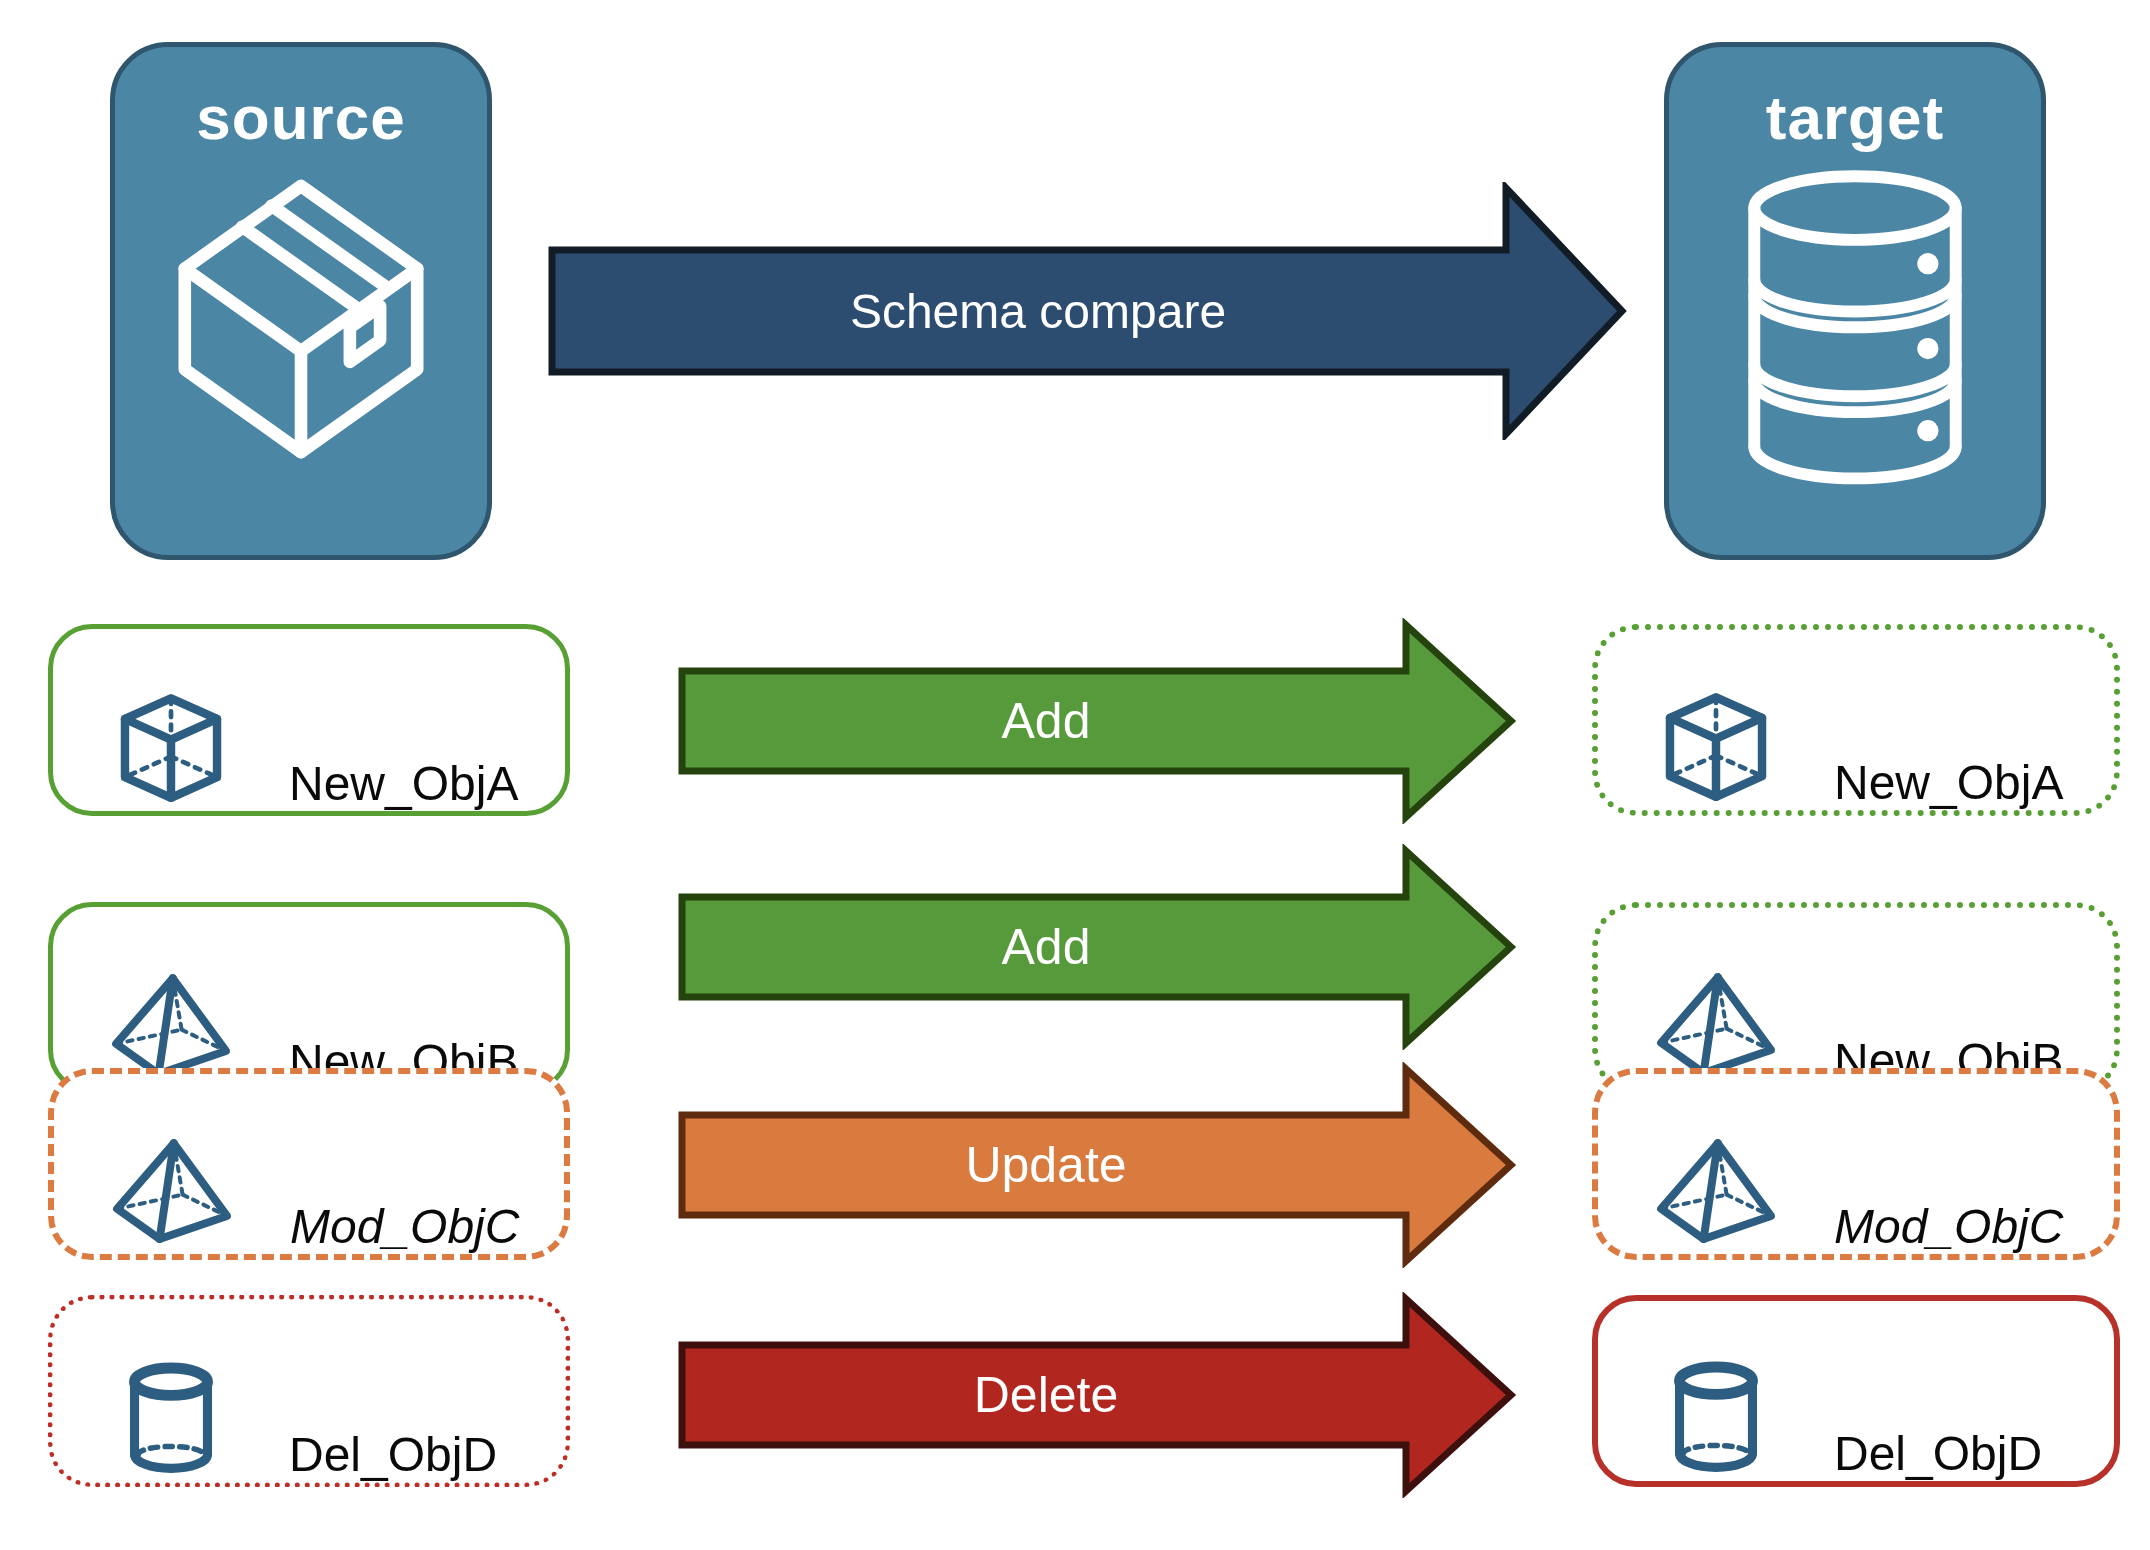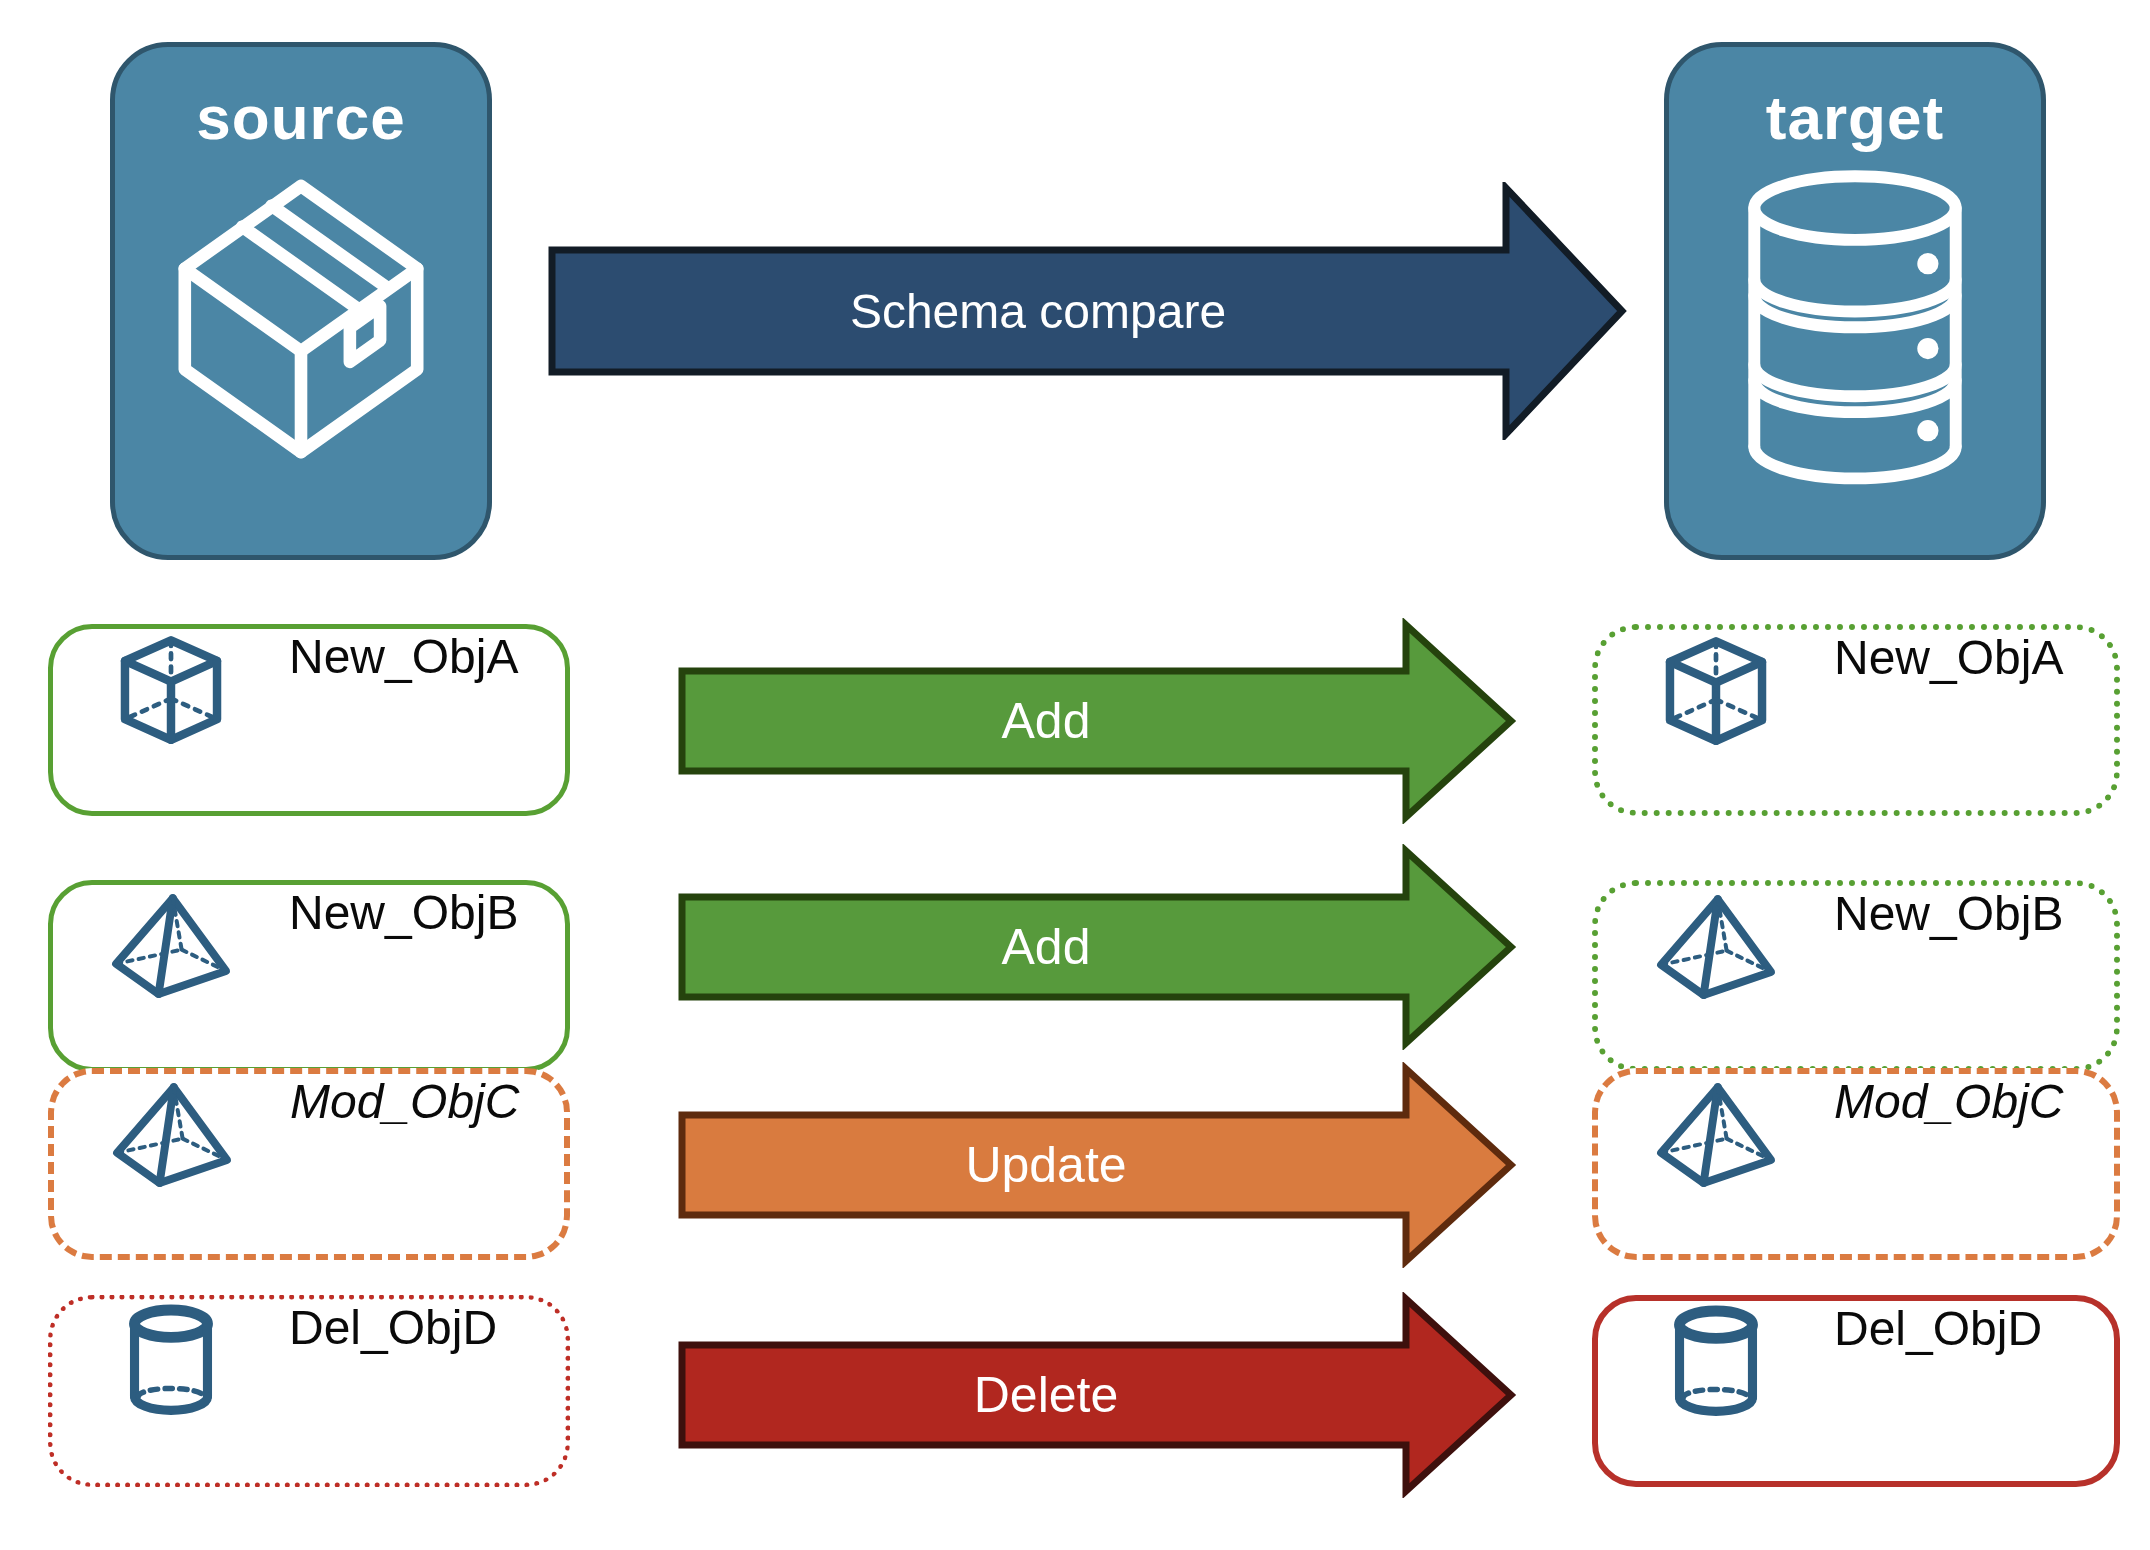--- a/index.html
+++ b/index.html
@@ -18,25 +18,25 @@
   #target-card{left:1664px;top:42px;}
   .endpoint-title{
     color:#ffffff;font-weight:bold;font-size:62px;line-height:1;
     margin-top:40px;letter-spacing:1px;
   }
   .endpoint-icon{margin-top:14px;}
 
   
   .obj-card{
     position:absolute;height:192px;box-sizing:border-box;background:#ffffff;
-    border-radius:44px;display:flex;align-items:flex-start;padding-left:56px;
+    border-radius:44px;display:flex;align-items:flex-end;padding-left:56px;
   }
   .obj-card.left{left:48px;width:522px;}
   .obj-card.right{left:1592px;width:528px;}
-  .r1{top:624px}.r2{top:880px}.r3{top:1068px}.r4{top:1295px}
+  .r1{top:624px}.r2{top:902px}.r3{top:1068px}.r4{top:1295px}
 
   .b-solid-green {border:5px solid #58A033;}
   .b-dotted-green{border:6px dotted #58A033;}
   .b-dashed-orange{border:6px dashed #DB7B41;font-style:italic;}
   .b-dotted-red  {border:5px dotted #BE2E26;}
   .b-solid-red   {border:6px solid #B7312A;}
 
   .obj-icon{width:124px;height:124px;flex:0 0 auto;}
   .obj-label{font-size:48px;color:#0a0a0a;margin-left:56px;white-space:nowrap;}
 

